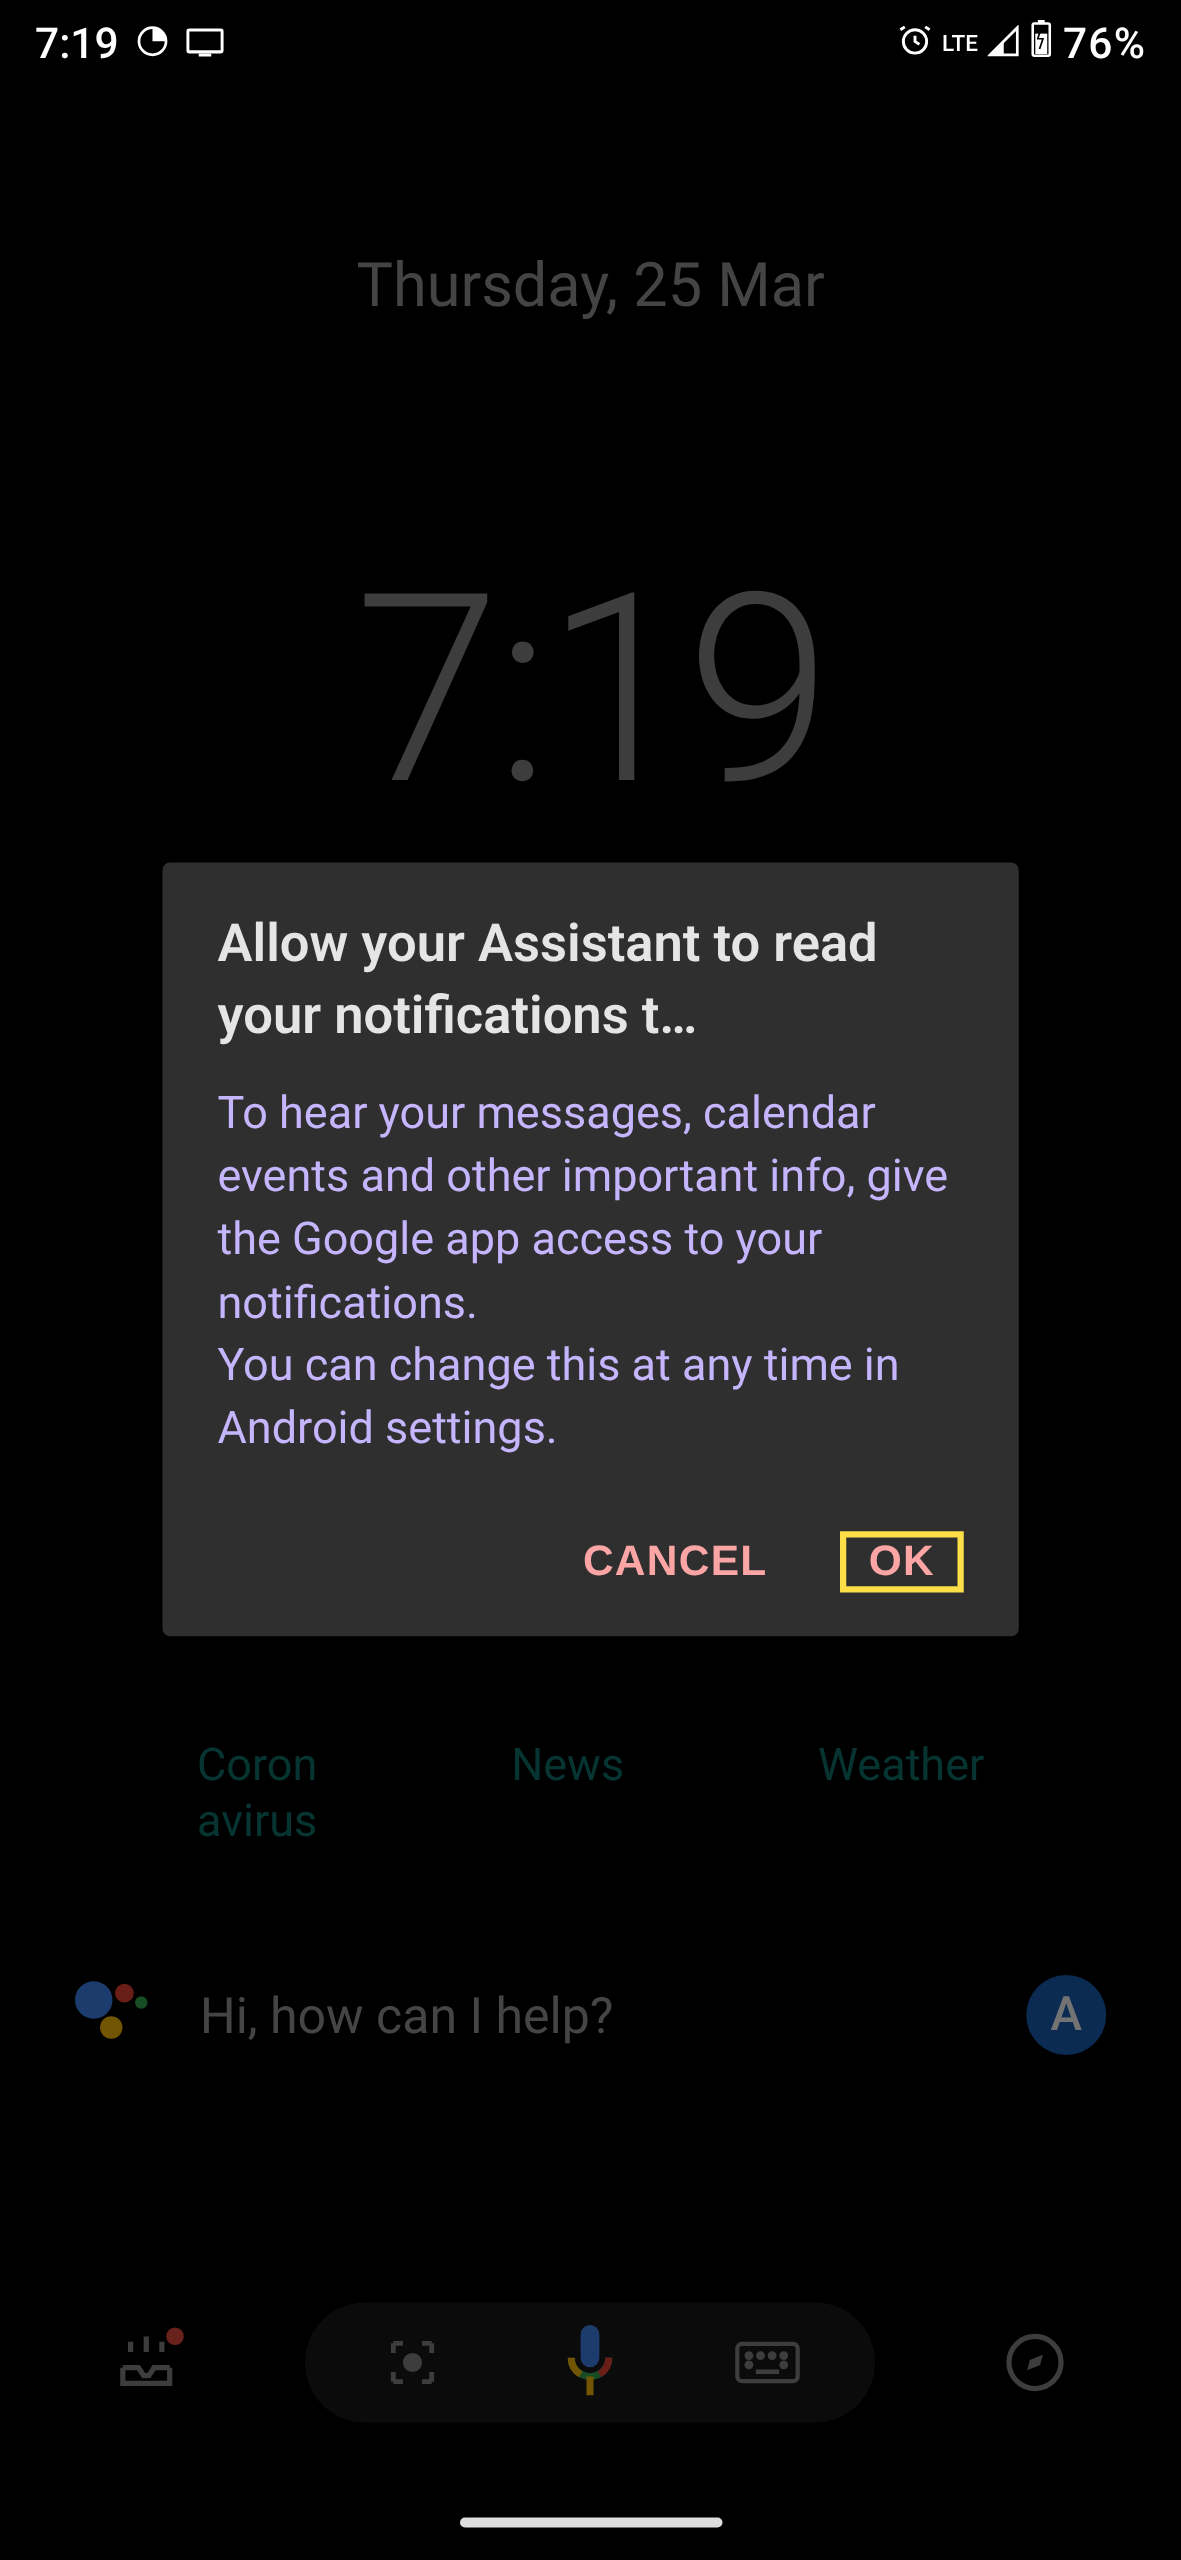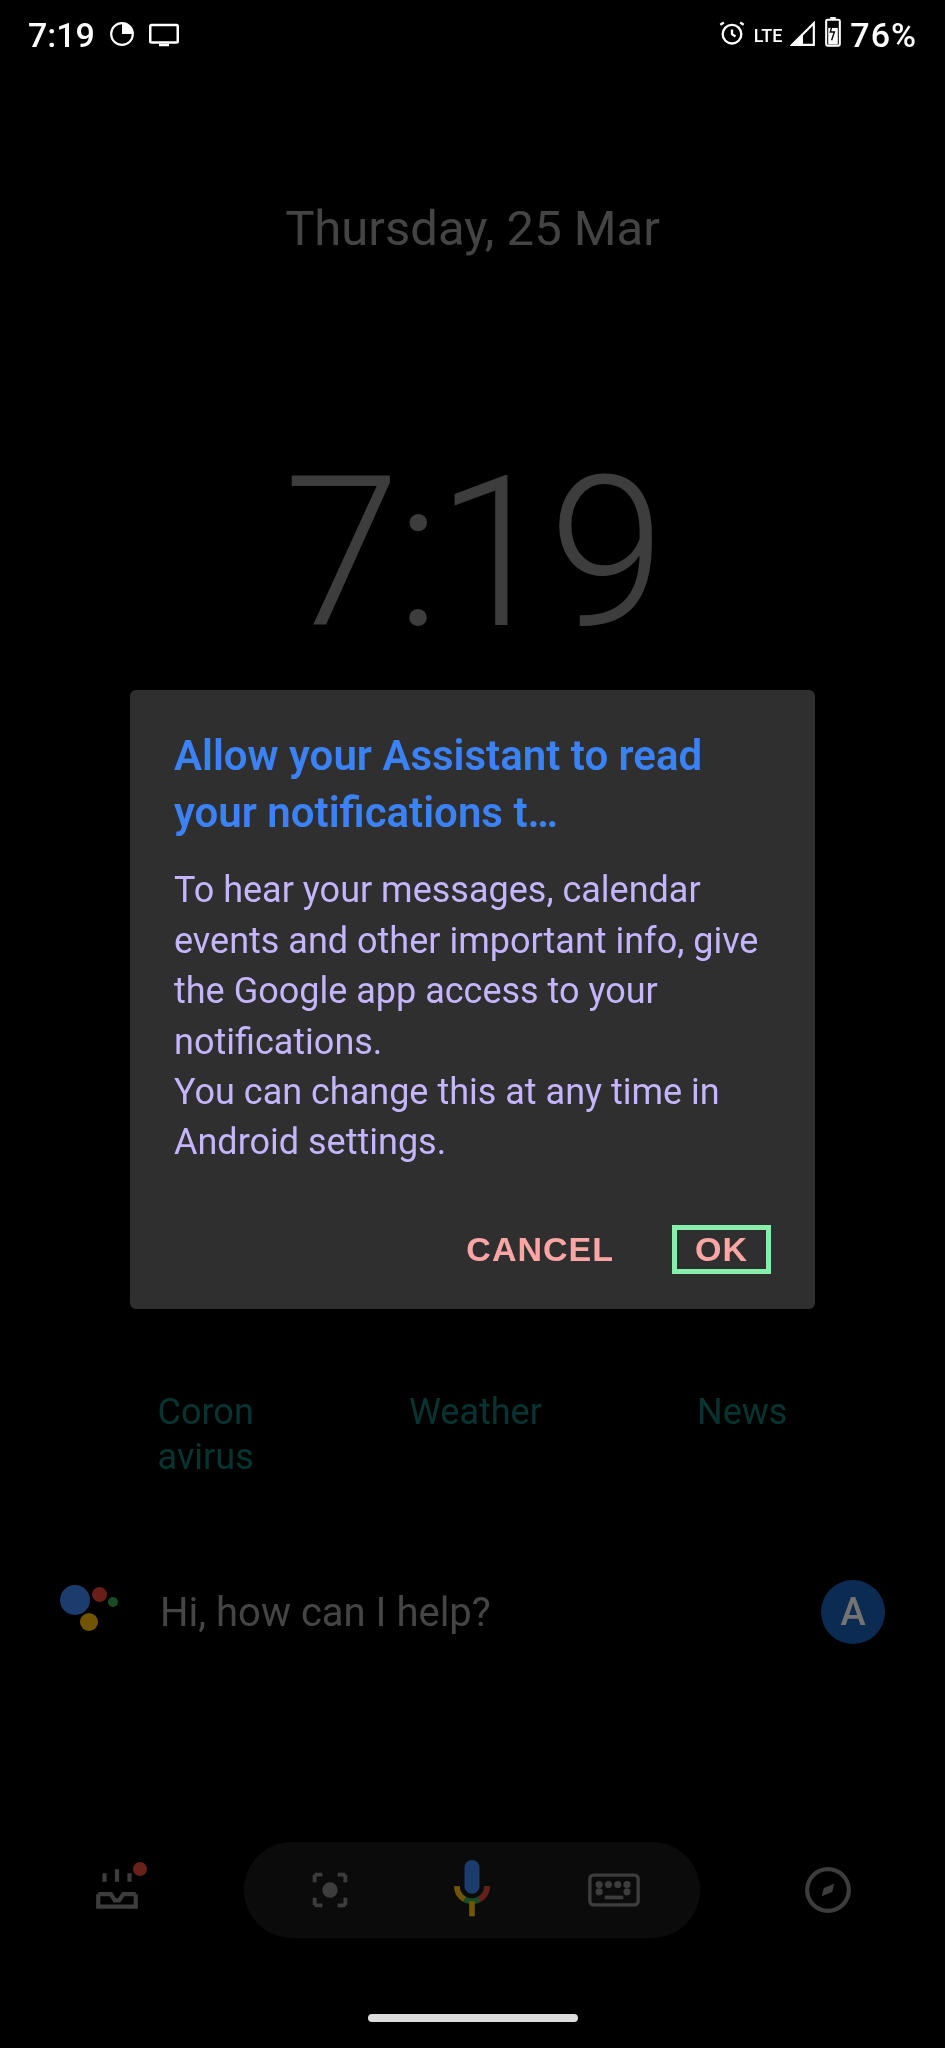--- a/index.html
+++ b/index.html
@@ -61,21 +61,21 @@
     width: 685px;
     background: #2f2f2f;
     border-radius: 6px;
     padding: 38px 44px 26px 44px;
     color: #eaeaea;
     box-shadow: 0 8px 40px rgba(0,0,0,0.6);
   }
   .dialog-title {
     font-size: 42px;
     font-weight: 600;
-    color: #3b82f6;
+    color: #e5e5e5;
     line-height: 1.35;
     margin-bottom: 24px;
     white-space: pre-line;
   }
   .dialog-body {
     font-size: 36px;
     color: #c4b5fd;
     line-height: 1.4;
     white-space: pre-line;
   }
@@ -90,21 +90,21 @@
     background: none;
     border: none;
     color: #fca5a5;
     font-size: 34px;
     font-weight: 700;
     letter-spacing: 1px;
     padding: 14px 18px;
     cursor: pointer;
   }
   .ok-highlight {
-    border: 5px solid #86efac;
+    border: 5px solid #fde047;
     padding: 0 18px;
   }
 
   
   .chips {
     position: absolute;
     top: 1390px;
     width: 100%;
     display: flex;
     justify-content: space-around;
@@ -225,22 +225,22 @@
 </div>
 
 <div class="dimmed">
   <div class="date-line">Thursday, 25 Mar</div>
   <div class="big-clock">7:19</div>
 </div>
 
 <div class="chips dimmed">
   <div class="chip" style="white-space:pre-line;">Coron
 avirus</div>
+  <div class="chip">News</div>
   <div class="chip">Weather</div>
-  <div class="chip">News</div>
 </div>
 
 <div class="assistant-row dimmed">
   <div class="assistant-logo">
     <div class="dot blue"></div>
       <div class="dot red"></div>
       <div class="dot green"></div>
       <div class="dot yellow"></div>
   </div>
   <div class="assistant-text">Hi, how can I help?</div>

